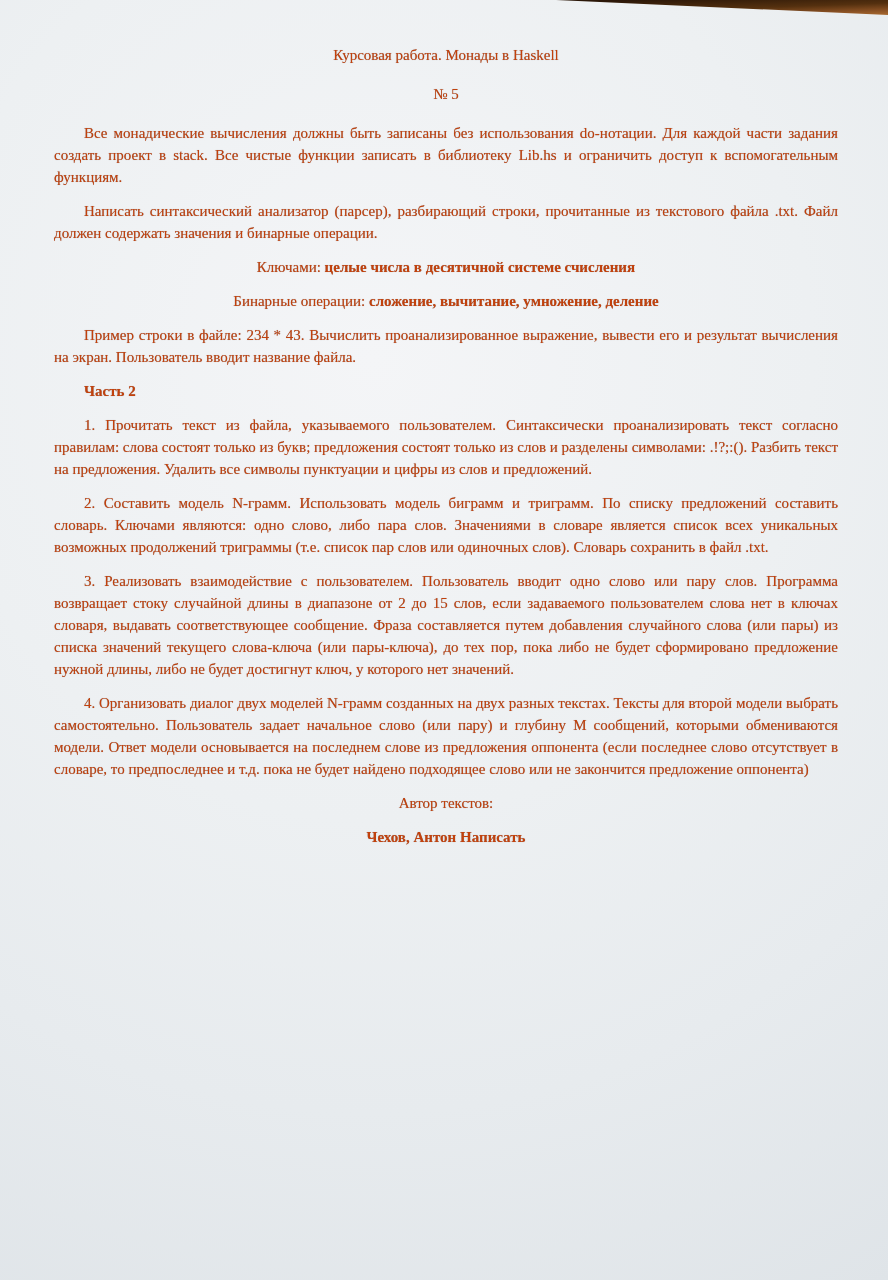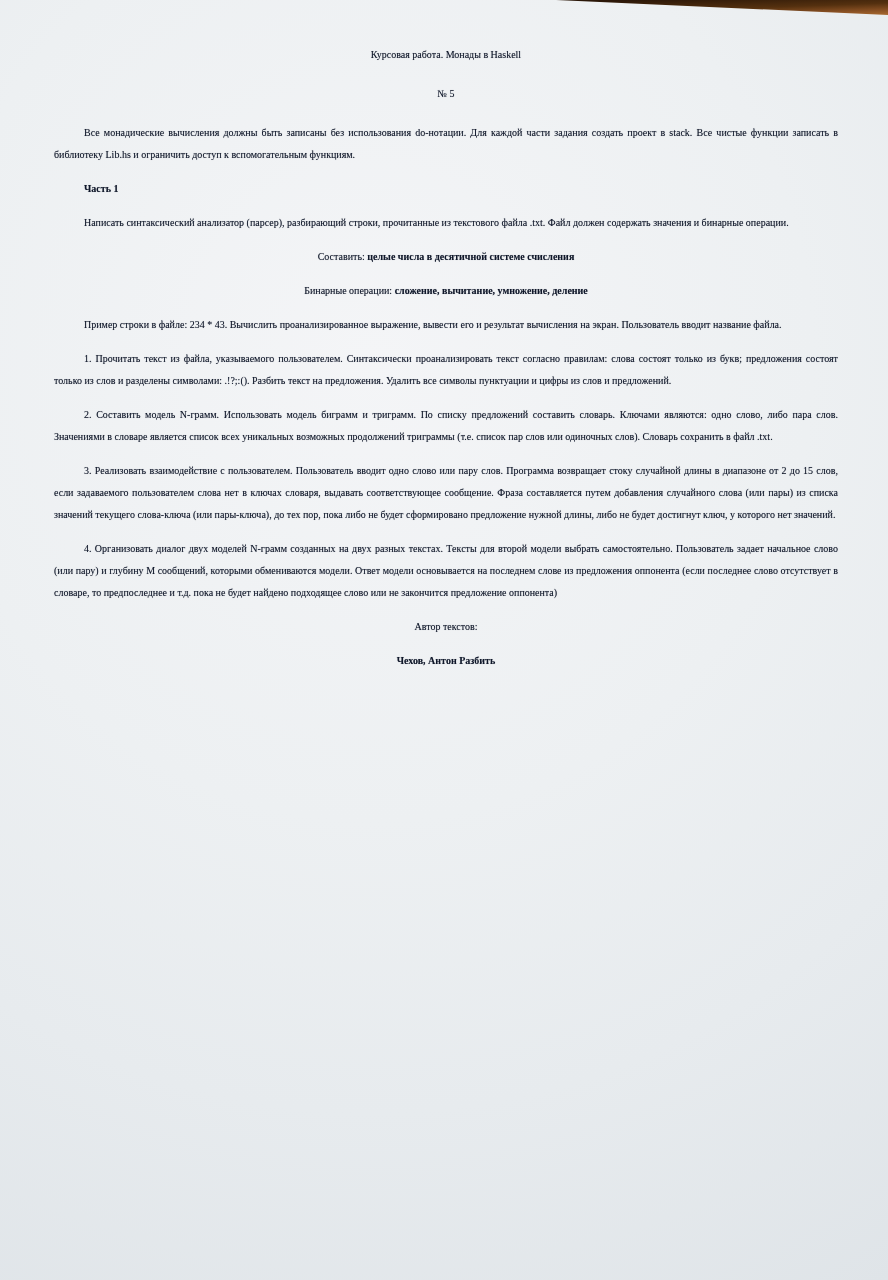--- a/index.html
+++ b/index.html
@@ -25,22 +25,22 @@
     width: 332px;
     height: 15px;
     clip-path: polygon(0 0, 100% 0, 100% 100%);
     background: linear-gradient(178deg, #2b1708 10%, #54300f 55%, #8a5124 82%, #a96a30 100%);
   }
   .doc {
     position: absolute;
     left: 54px;
     right: 50px;
     top: 44px;
-    color: #0f172a;
-    font-size: 10px;
+    color: #c2410c;
+    font-size: 15px;
     line-height: 22px;
     text-shadow: 0 0 0.7px rgba(70, 75, 85, 0.55);
     filter: blur(0.22px);
   }
   .para {
     margin: 0 0 12px 0;
     text-align: justify;
     text-indent: 30px;
   }
   .center {
@@ -61,40 +61,40 @@
 <div class="corner-wedge"></div>
 
 <div class="doc">
 
   <div class="para center title-line">Курсовая работа. Монады в Haskell</div>
 
   <div class="para center num-line">№ 5</div>
 
   <div class="para">Все монадические вычисления должны быть записаны без использования do-нотации. Для каждой части задания создать проект в stack. Все чистые функции записать в библиотеку Lib.hs и ограничить доступ к вспомогательным функциям.</div>
 
-  <div class="para heading">Часть 1</div>
 
   <div class="para">Написать синтаксический анализатор (парсер), разбирающий строки, прочитанные из текстового файла .txt. Файл должен содержать значения и бинарные операции.</div>
 
-  <div class="para center"><span>Составить: </span><span class="b">целые числа в десятичной системе счисления</span></div>
+  <div class="para center"><span>Ключами: </span><span class="b">целые числа в десятичной системе счисления</span></div>
 
   <div class="para center"><span>Бинарные операции: </span><span class="b">сложение, вычитание, умножение, деление</span></div>
 
   <div class="para">Пример строки в файле: 234 * 43. Вычислить проанализированное выражение, вывести его и результат вычисления на экран. Пользователь вводит название файла.</div>
 
+  <div class="para heading">Часть 2</div>
 
 
   <div class="para">1.  Прочитать текст из файла, указываемого пользователем. Синтаксически проанализировать текст согласно правилам: слова состоят только из букв; предложения состоят только из слов и разделены символами: .!?;:(). Разбить текст на предложения. Удалить все символы пунктуации и цифры из слов и предложений.</div>
 
   <div class="para">2. Составить модель N-грамм. Использовать модель биграмм и триграмм. По списку предложений составить словарь. Ключами являются: одно слово, либо пара слов. Значениями в словаре является список всех уникальных возможных продолжений триграммы (т.е. список пар слов или одиночных слов). Словарь сохранить в файл .txt.</div>
 
 
 
 
   <div class="para">3. Реализовать взаимодействие с пользователем. Пользователь вводит одно слово или пару слов. Программа возвращает стоку случайной длины в диапазоне от 2 до 15 слов, если задаваемого пользователем слова нет в ключах словаря, выдавать соответствующее сообщение. Фраза составляется путем добавления случайного слова (или пары) из списка значений текущего слова-ключа (или пары-ключа), до тех пор, пока либо не будет сформировано предложение нужной длины, либо не будет достигнут ключ, у которого нет значений.</div>
 
   <div class="para">4. Организовать диалог двух моделей N-грамм созданных на двух разных текстах. Тексты для второй модели выбрать самостоятельно. Пользователь задает начальное слово (или пару) и глубину М сообщений, которыми обмениваются модели. Ответ модели основывается на последнем слове из предложения оппонента (если последнее слово отсутствует в словаре, то предпоследнее и т.д. пока не будет найдено подходящее слово или не закончится предложение оппонента)</div>
 
   <div class="para center">Автор текстов:</div>
 
-  <div class="para center b">Чехов, Антон Разбить</div>
+  <div class="para center b">Чехов, Антон Написать</div>
 
 </div>
 
 </body></html>

